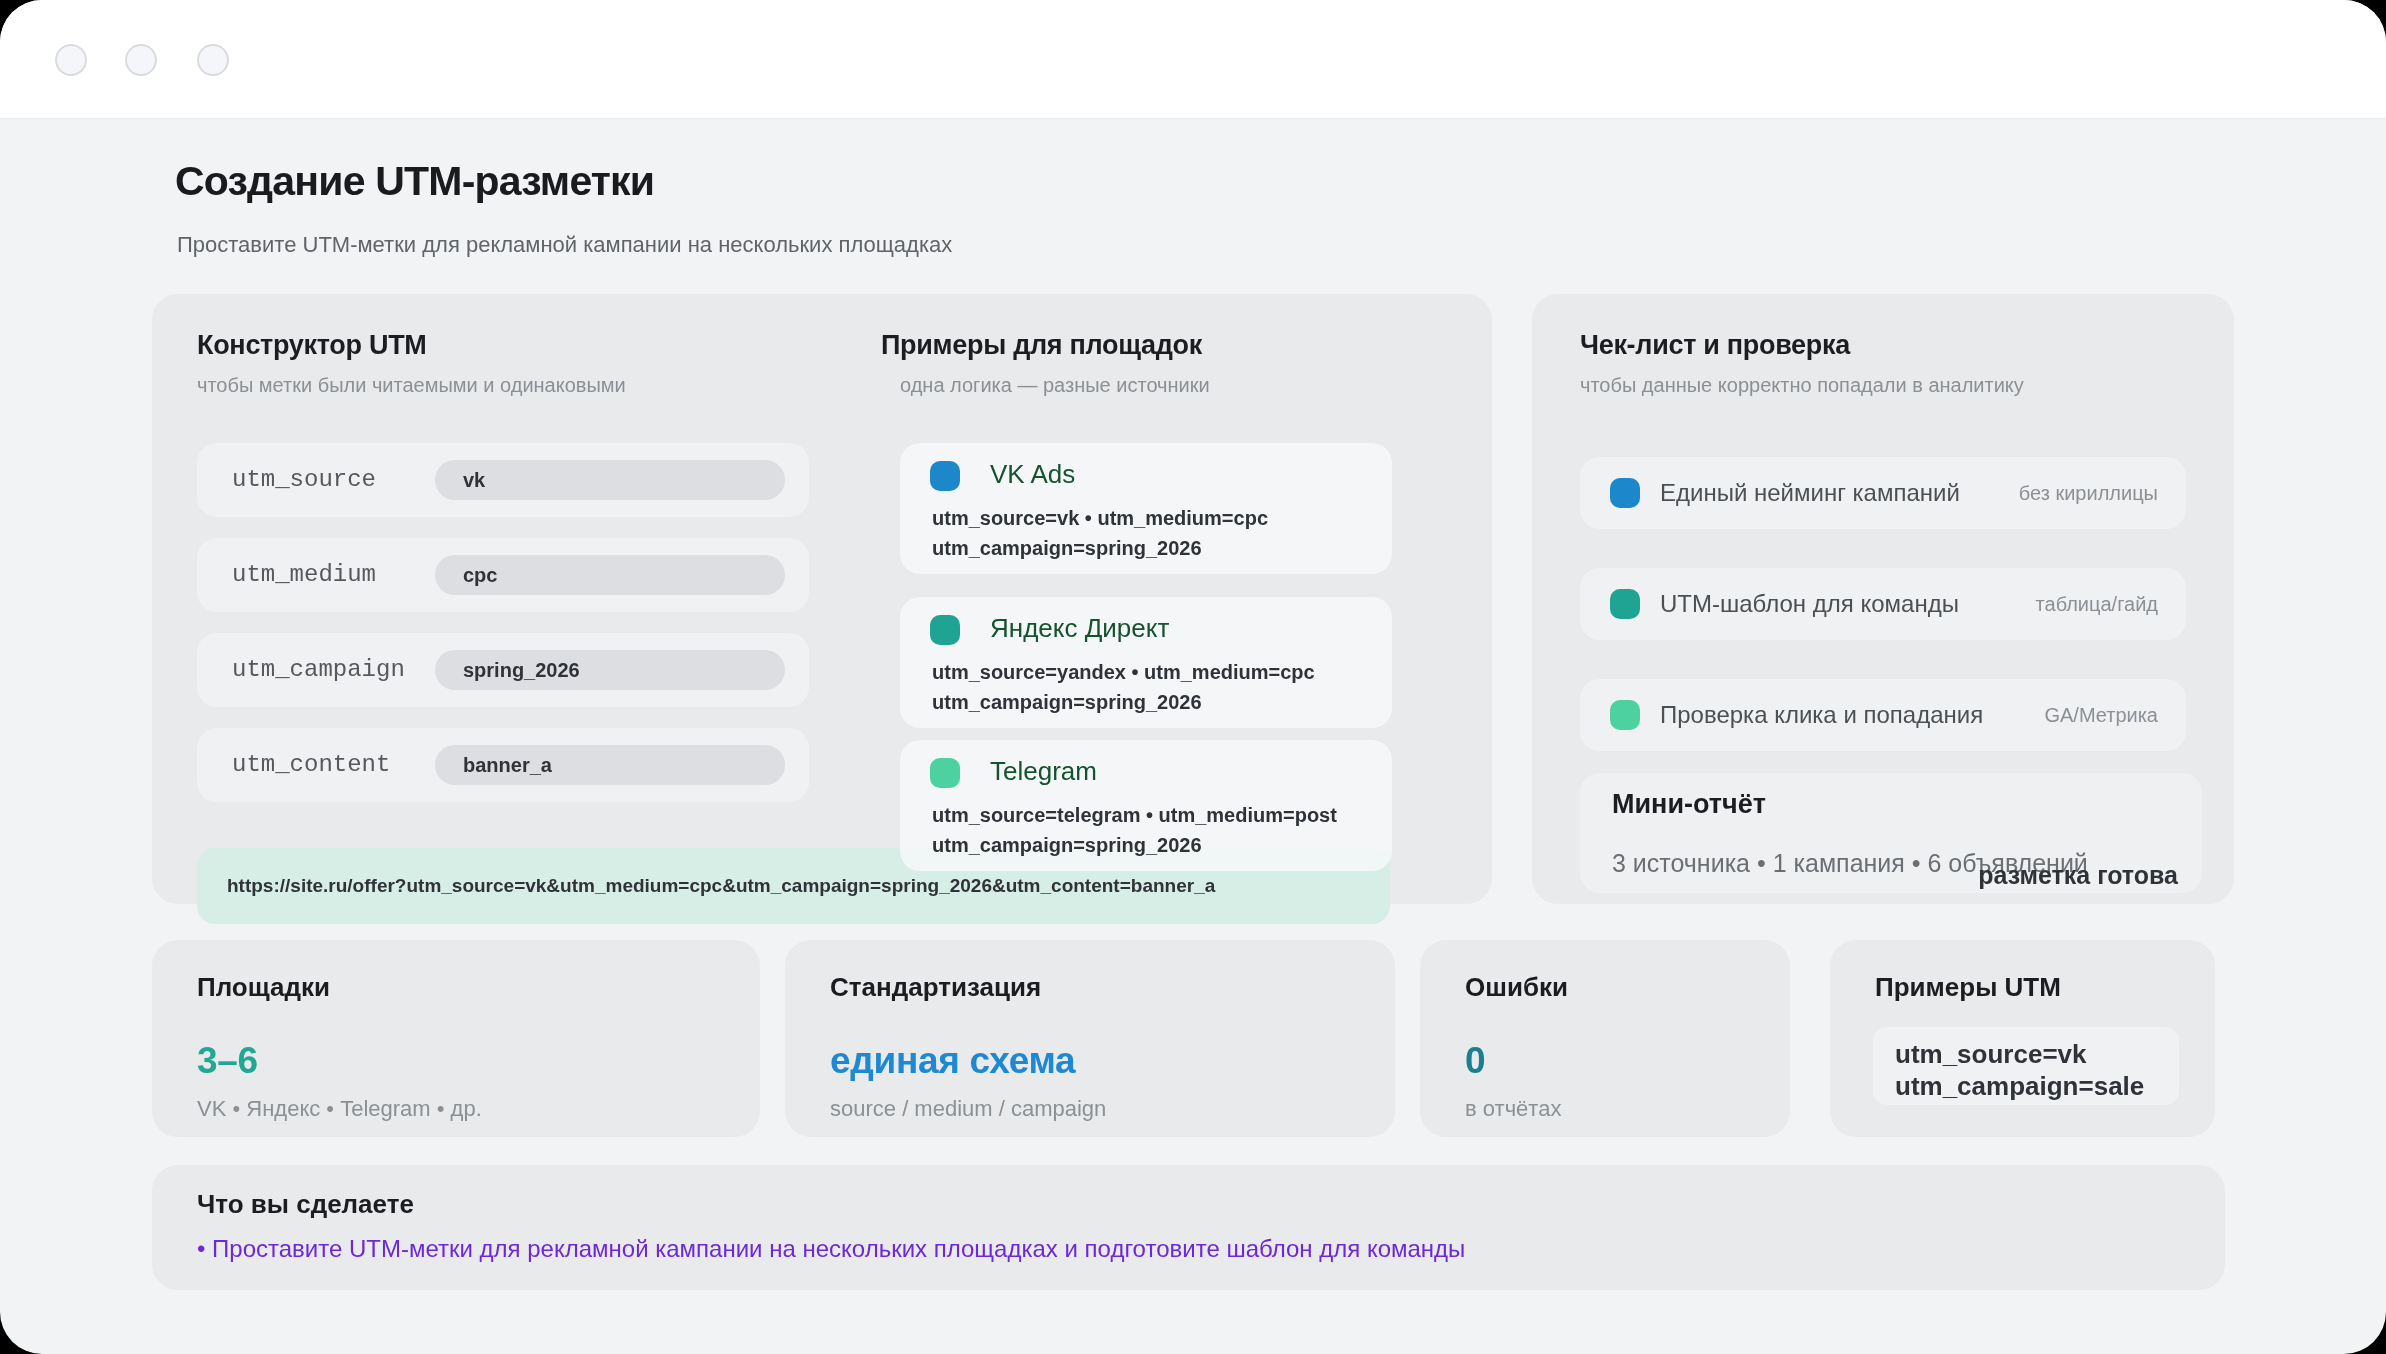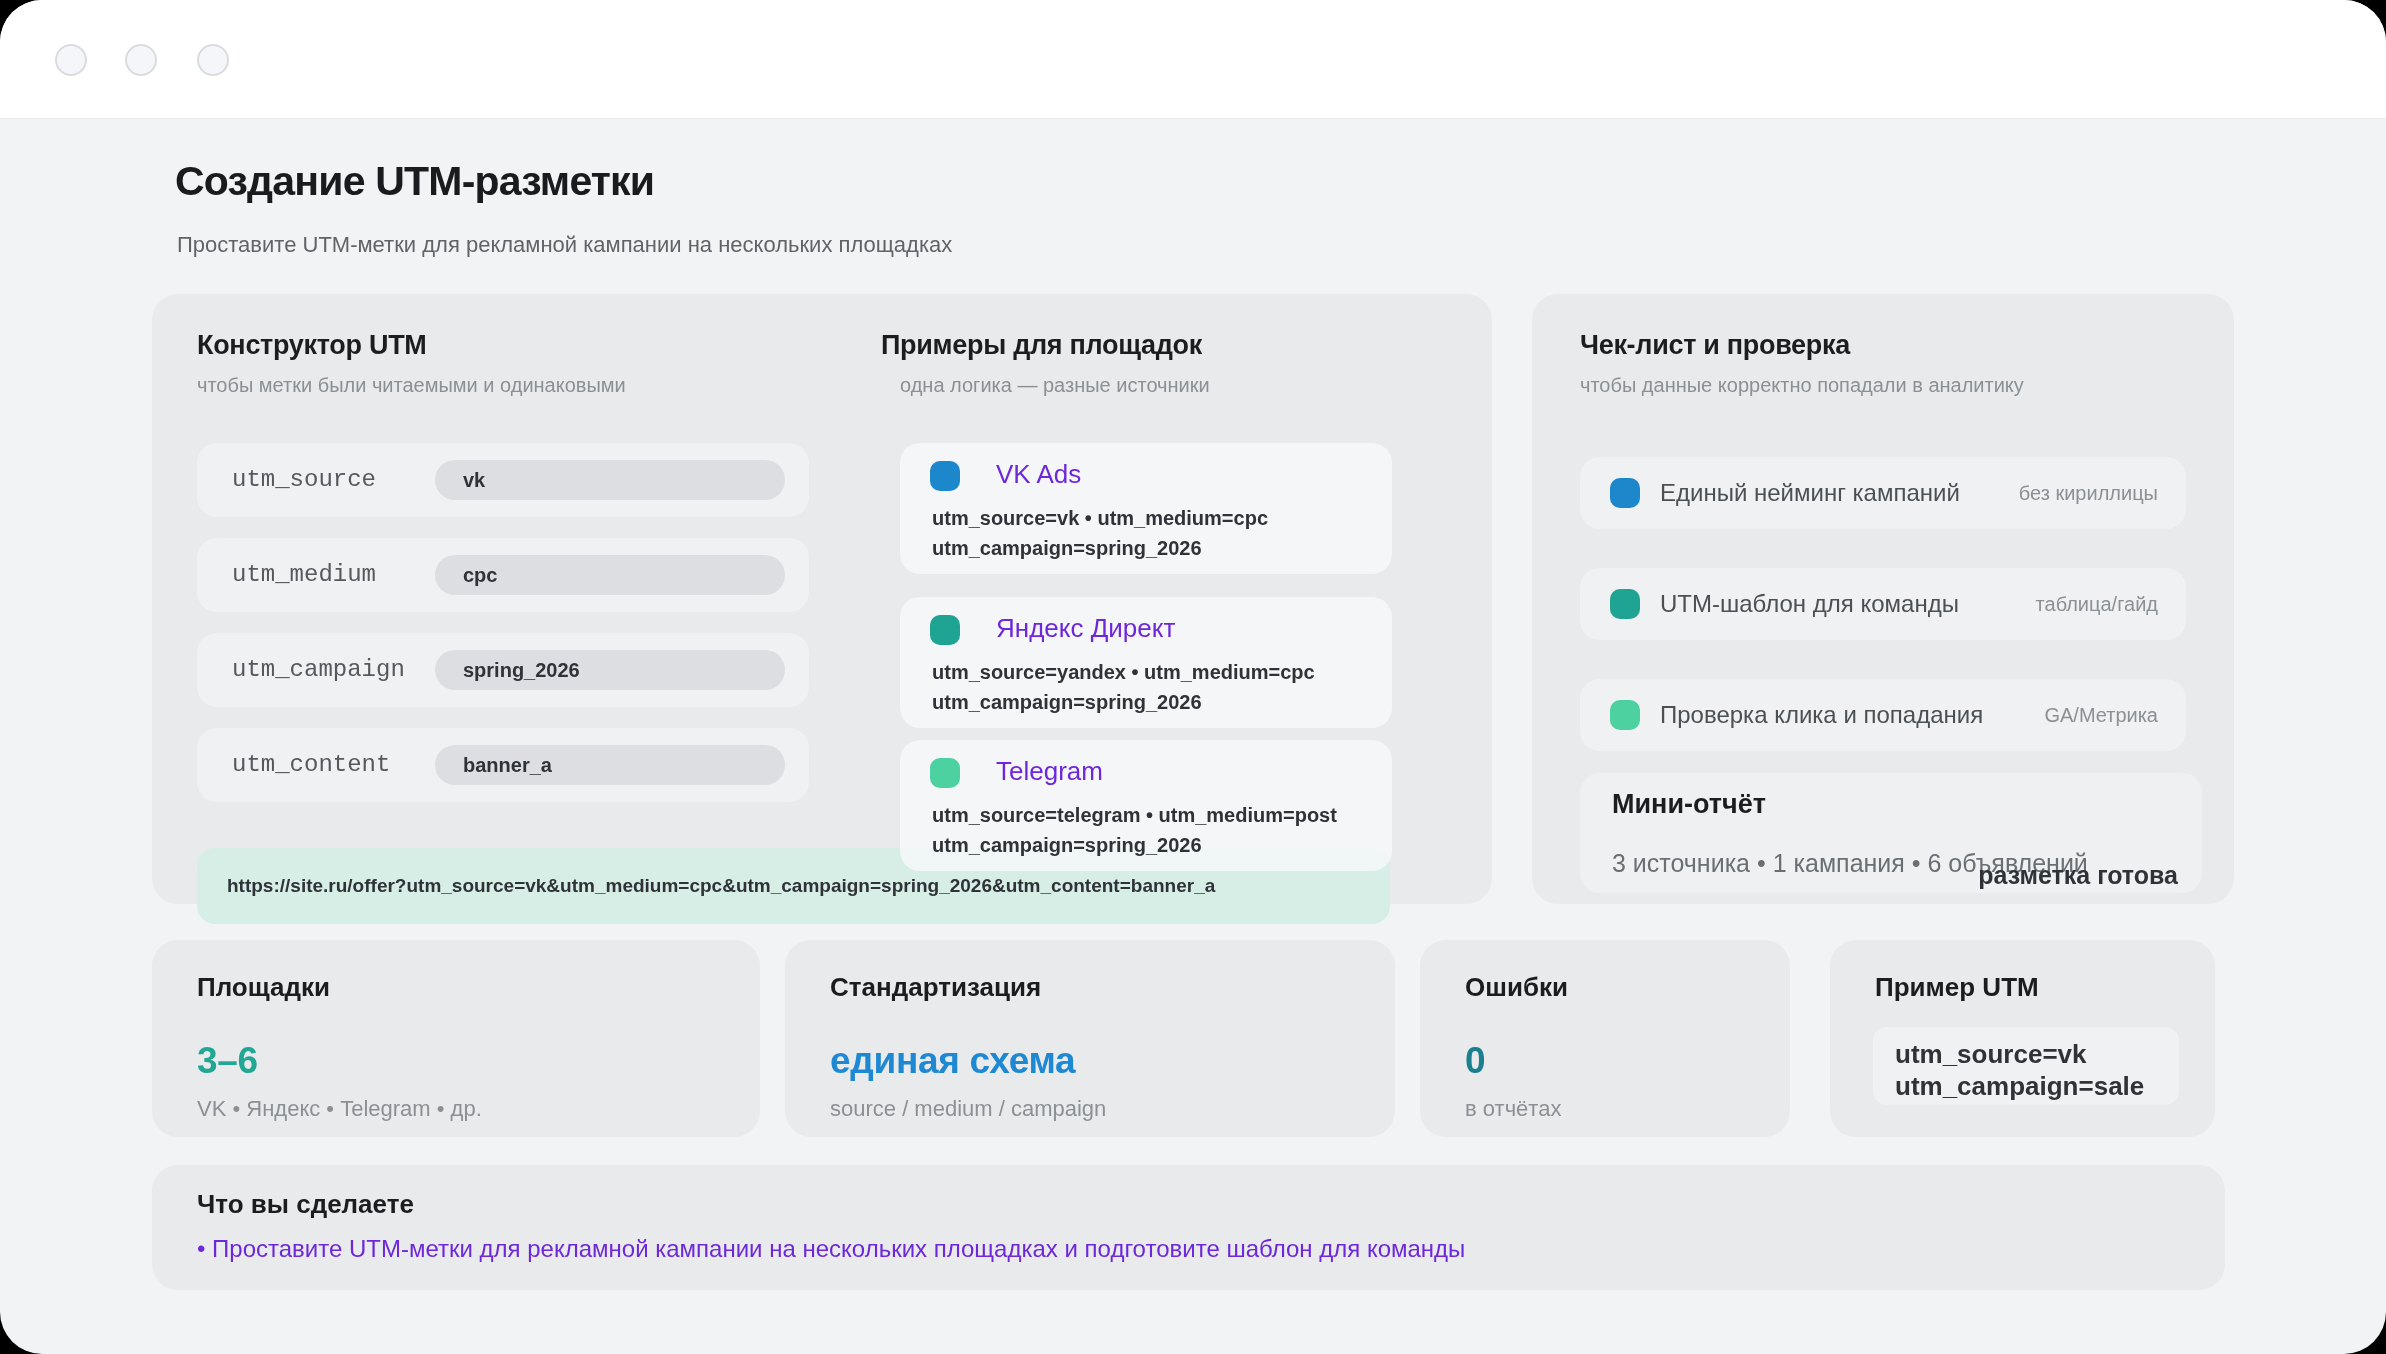--- a/index.html
+++ b/index.html
@@ -20,21 +20,21 @@
   
   .field-row{position:absolute;left:45px;width:612px;height:74px;background:#f0f1f3;border-radius:20px;}
   .field-label{position:absolute;left:35px;top:0;line-height:74px;font-size:24px;color:#55595e;font-family:Liberation Mono, monospace;}
   .field-pill{position:absolute;left:238px;top:17px;width:350px;height:40px;background:#dcdee1;border-radius:20px;}
   .pill-text{position:absolute;left:28px;top:0;line-height:40px;font-size:20px;font-weight:700;color:#2f3338;}
   .url-strip{position:absolute;left:45px;top:554px;width:1193px;height:76px;background:#d7eee6;border-radius:18px;z-index:1;}
   .url-text{position:absolute;left:30px;top:0;line-height:76px;font-size:19px;font-weight:700;color:#2f3338;white-space:nowrap;}
   
   .example-card{position:absolute;left:748px;width:492px;height:131px;background:rgba(248,249,251,0.78);border-radius:20px;z-index:2;}
   .ex-dot{position:absolute;left:30px;top:18px;width:30px;height:30px;border-radius:10px;}
-  .ex-name{position:absolute;left:96px;top:16px;font-size:26px;color:#6d28d9;}
+  .ex-name{position:absolute;left:90px;top:16px;font-size:26px;color:#14532d;}
   .ex-line1{position:absolute;left:32px;top:64px;font-size:20px;font-weight:700;color:#2f3338;white-space:nowrap;}
   .ex-line2{position:absolute;left:32px;top:94px;font-size:20px;font-weight:700;color:#2f3338;white-space:nowrap;}
   
   .check-row{position:absolute;left:48px;width:606px;height:72px;background:#f0f1f3;border-radius:20px;}
   .ck-dot{position:absolute;left:30px;top:21px;width:30px;height:30px;border-radius:10px;}
   .ck-label{position:absolute;left:80px;top:0;line-height:72px;font-size:24px;color:#4b5054;}
   .ck-hint{position:absolute;right:28px;top:0;line-height:72px;font-size:20px;color:#8b9095;}
   .mini-panel{position:absolute;left:48px;top:479px;width:622px;height:120px;background:#eff0f2;border-radius:20px;}
   .mini-title{position:absolute;left:32px;top:16px;font-size:27px;font-weight:700;color:#1b1d20;}
   .mini-line{position:absolute;left:32px;top:60px;font-size:25px;color:#6a6f74;white-space:nowrap;margin-top:16px;}
@@ -164,21 +164,21 @@
     <div class="s-title">Стандартизация</div>
     <div class="s-value" style="color: rgb(30, 136, 210);">единая схема</div>
     <div class="s-caption">source / medium / campaign</div>
   </div>
   <div class="stat-card" id="stat-2">
     <div class="s-title">Ошибки</div>
     <div class="s-value" style="color: rgb(26, 127, 142);">0</div>
     <div class="s-caption">в отчётах</div>
   </div>
   <div class="stat-card" id="stat-3">
-    <div class="s-title">Пример UTM</div>
+    <div class="s-title">Примеры UTM</div>
     <div class="code-box">
       <div class="code-line l1">utm_source=vk</div>
       <div class="code-line l2">utm_campaign=sale</div>
     </div>
   </div>
 
   <div class="footer-strip">
     <div class="f-title">Что вы сделаете</div>
     <div class="f-bullet">• Проставите UTM-метки для рекламной кампании на нескольких площадках и подготовите шаблон для команды</div>
   </div>

